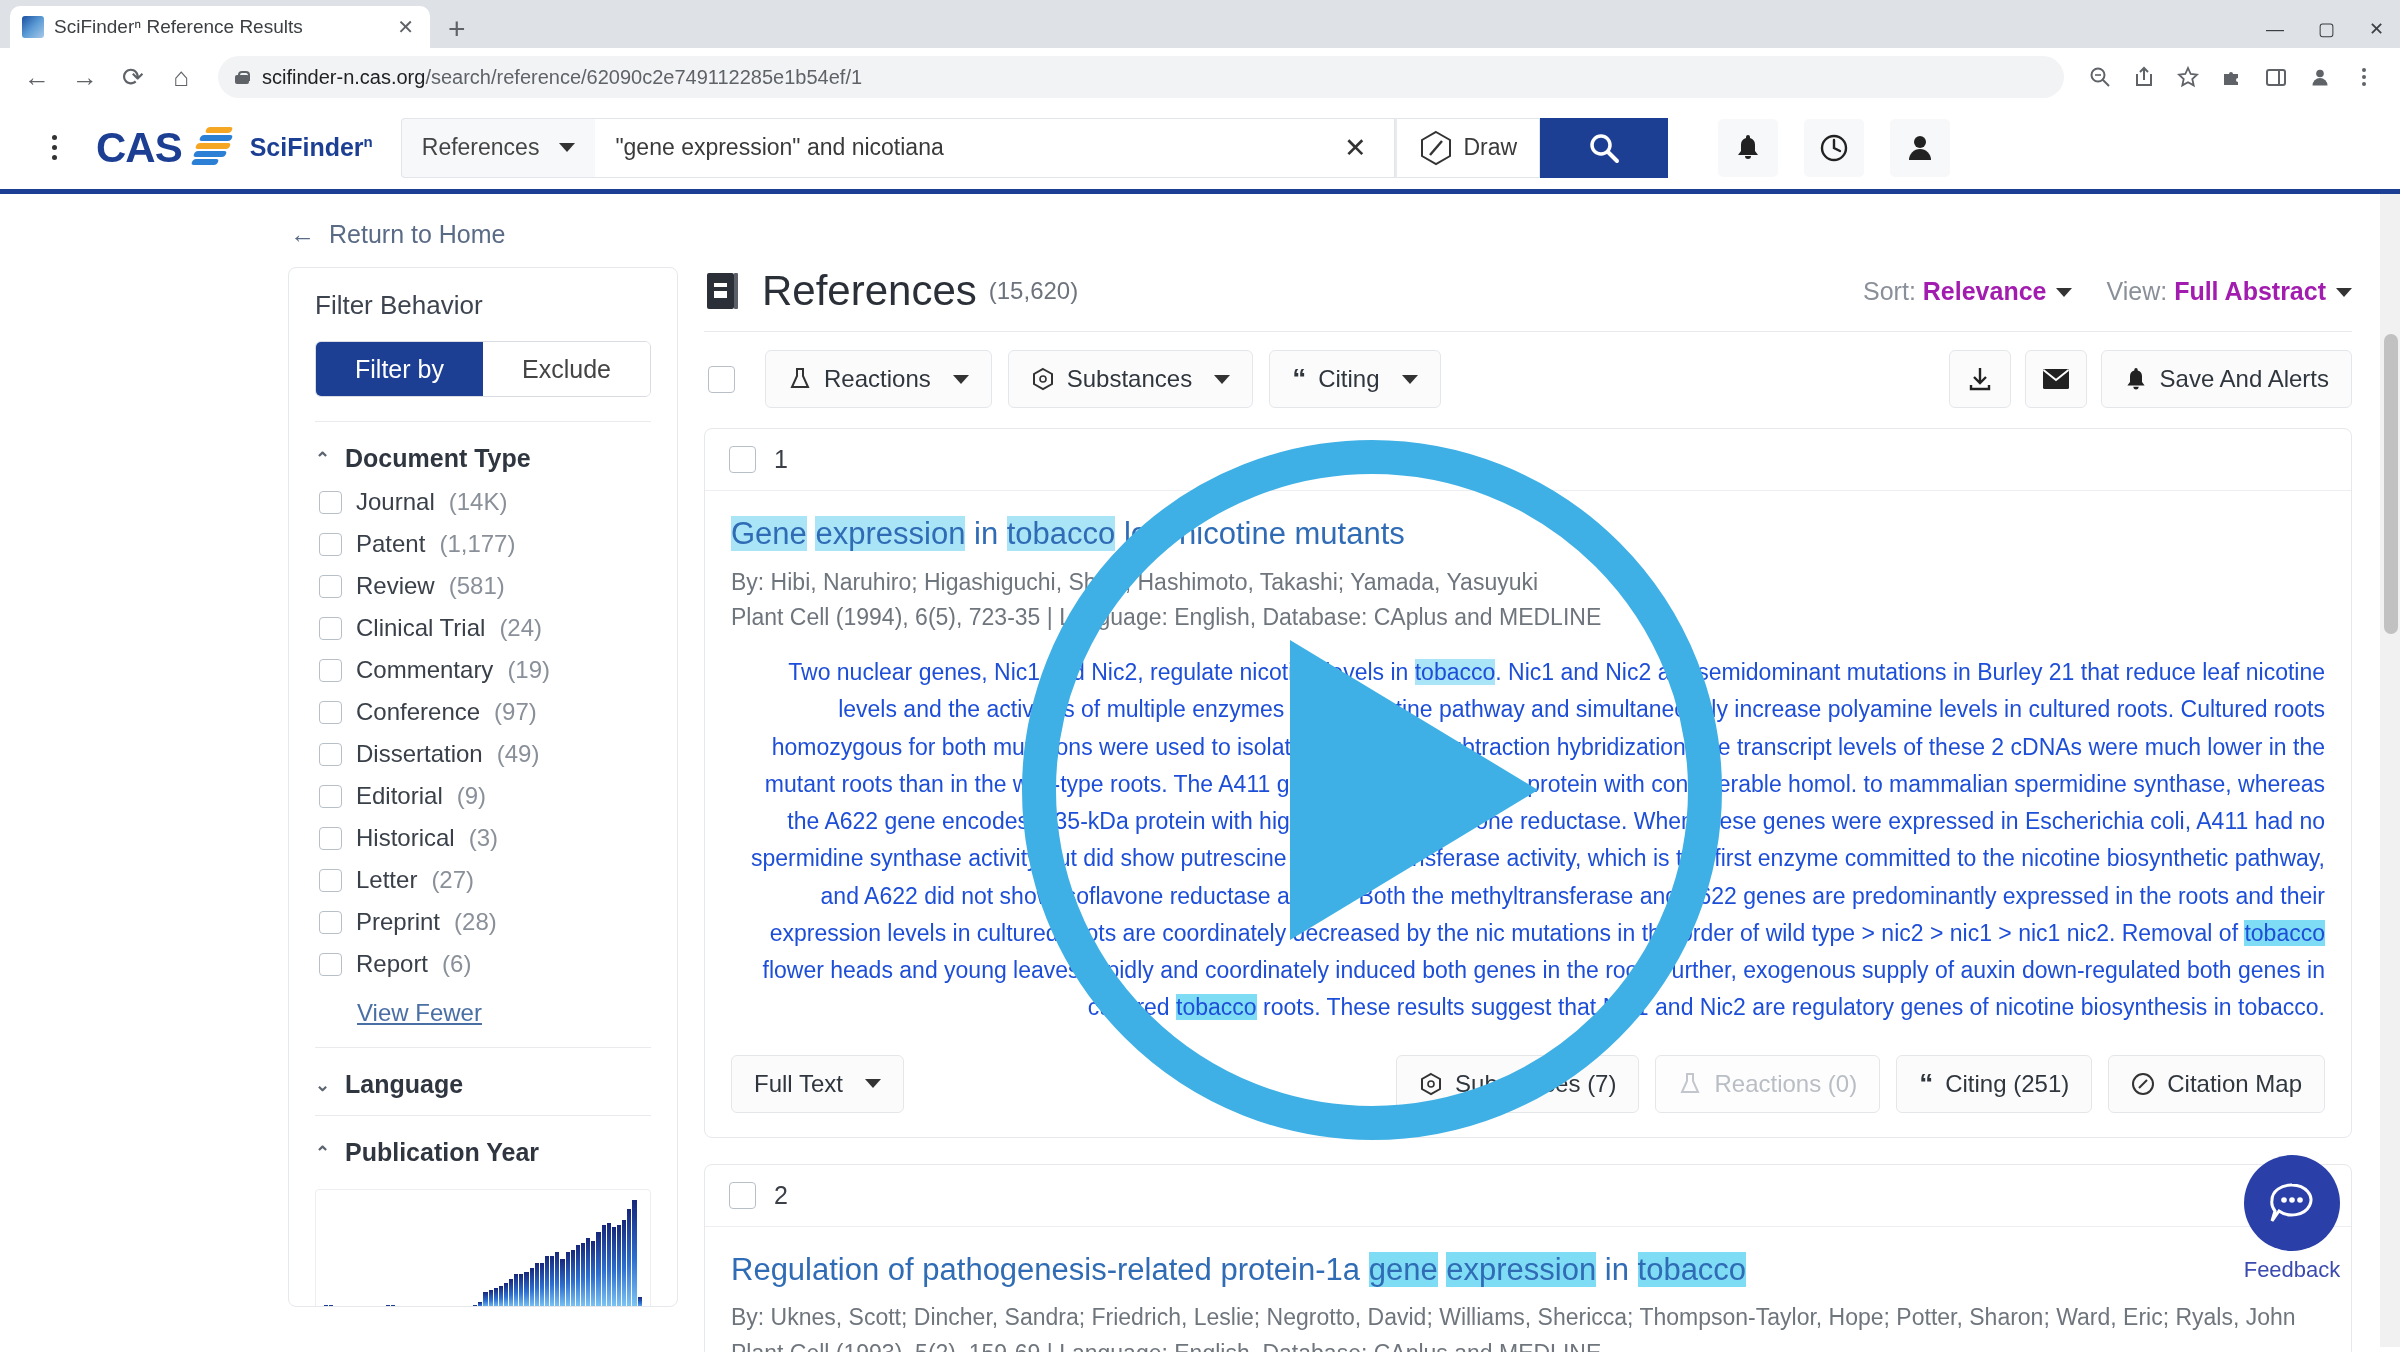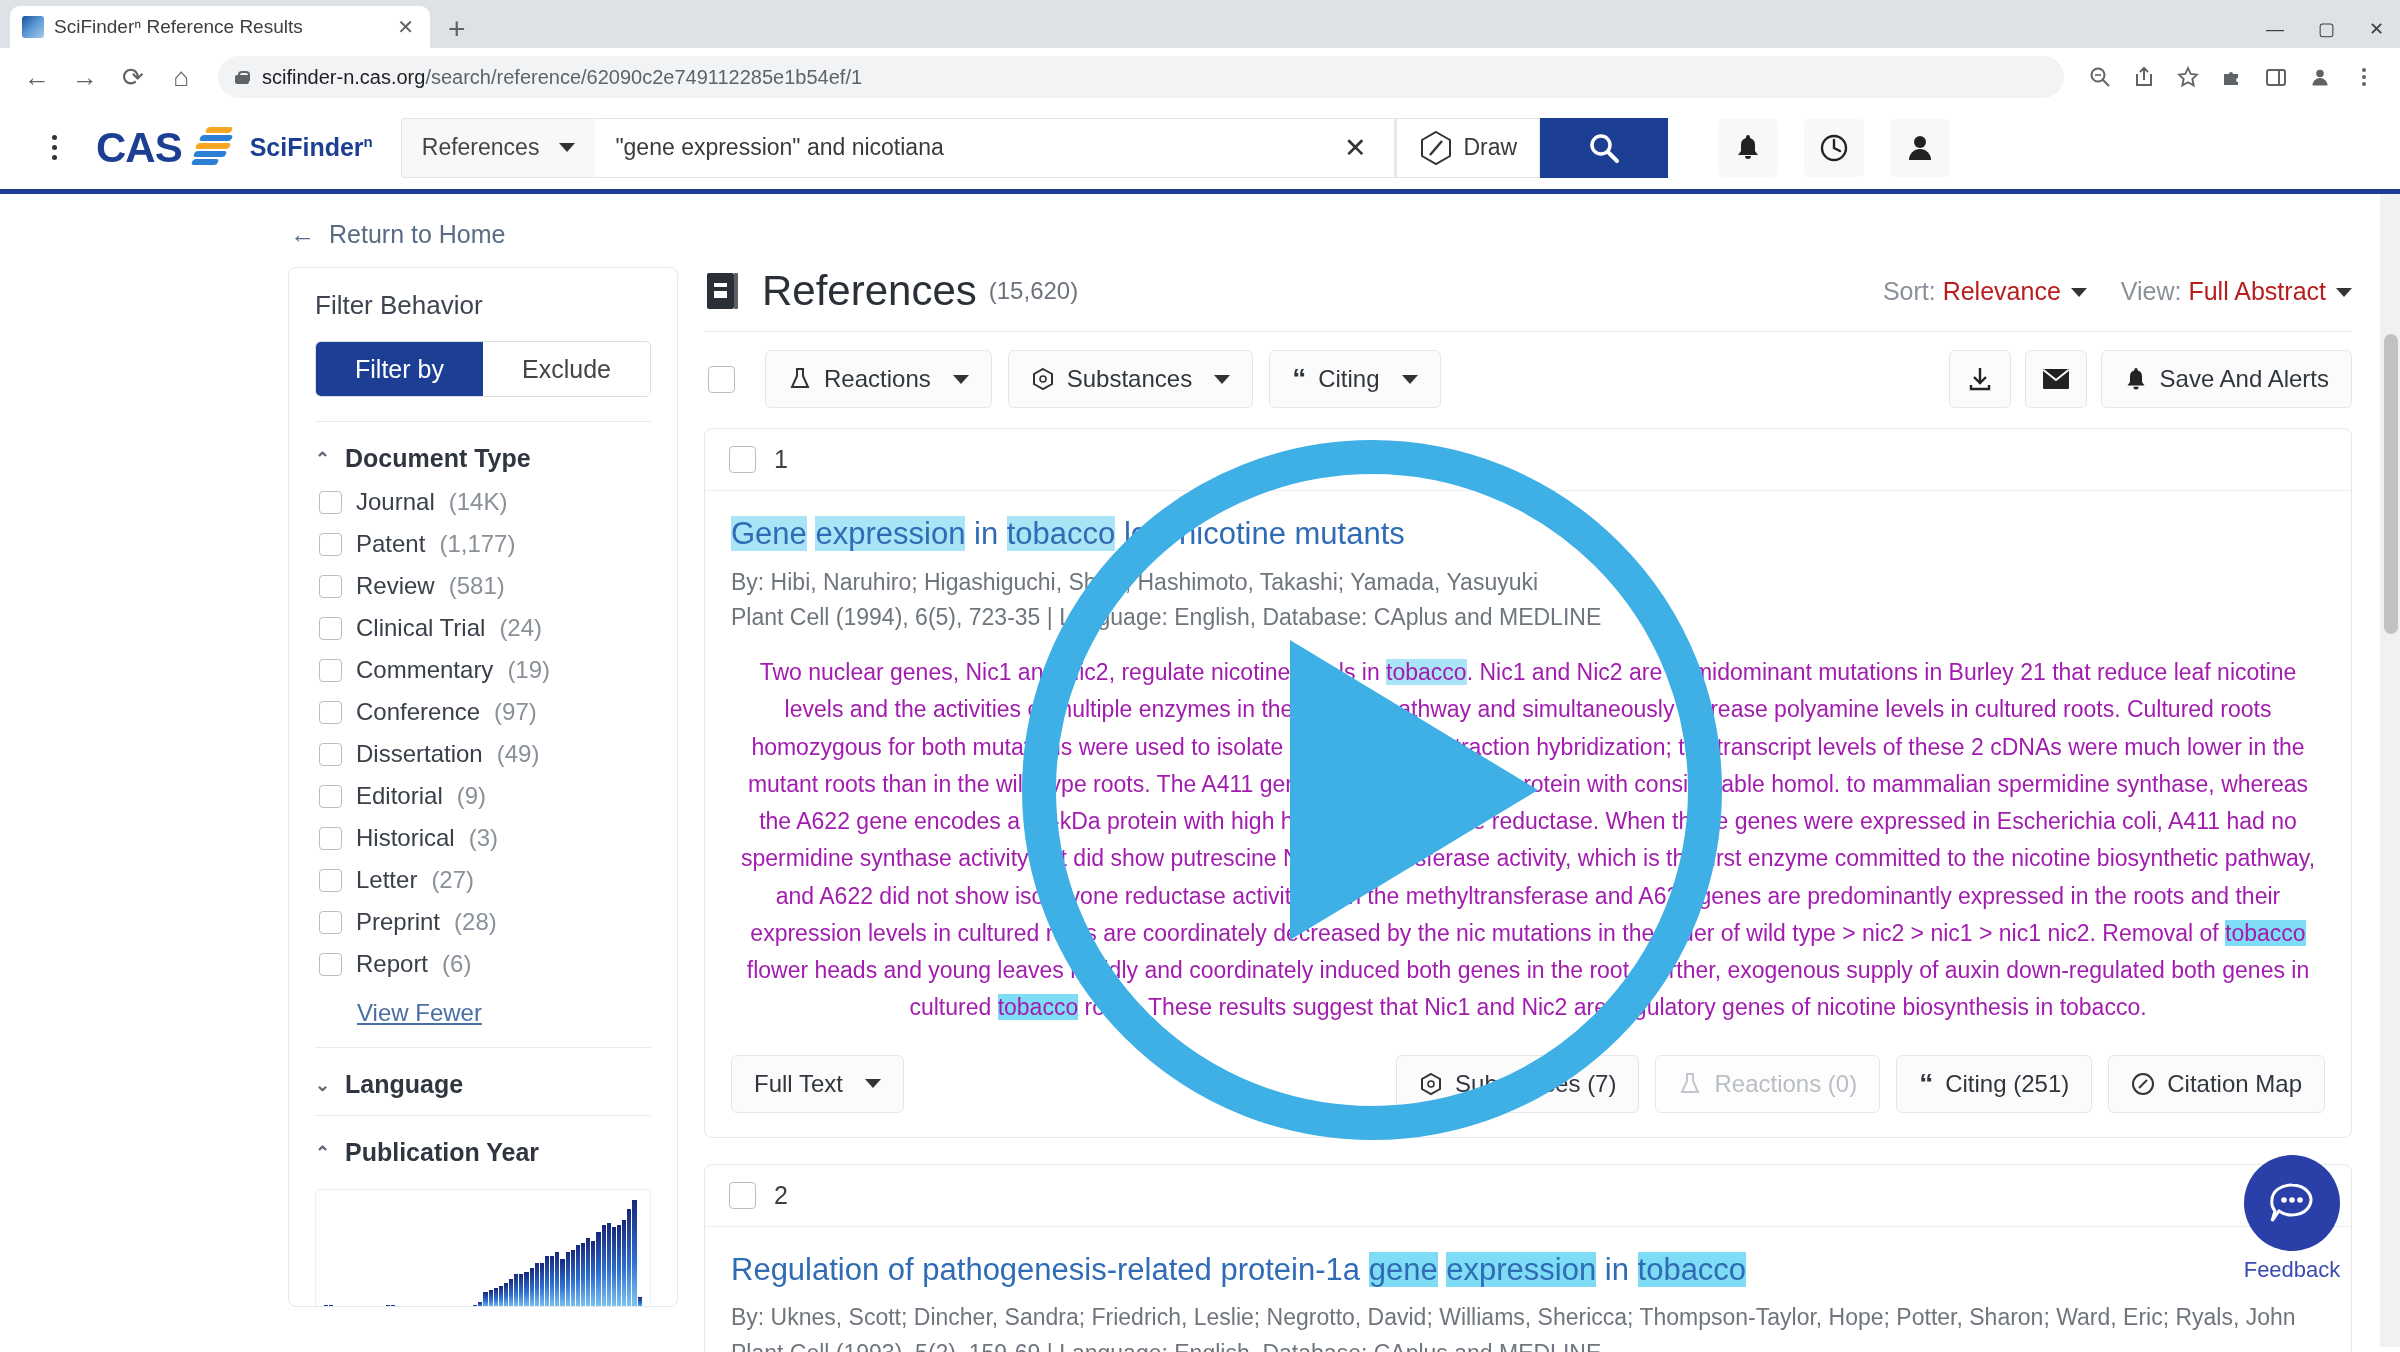--- a/index.html
+++ b/index.html
@@ -110,41 +110,41 @@
   .bar { flex: 1 1 auto; background: linear-gradient(to bottom, #17277a 0%, #2e6fd0 55%, #7fc8f5 100%); min-height: 2px; }
 
   
   .results { flex: 1; min-width: 0; }
   .results-head { display: flex; align-items: center; padding-bottom: 16px; border-bottom: 1px solid #e7e9ec; }
   .book-ico { width: 36px; height: 40px; margin-right: 22px; position: relative; }
   .results-title { font-size: 42px; color: #2b3038; font-weight: normal; }
   .results-count { font-size: 24px; color: #6d737c; margin-left: 12px; }
   .sortview { margin-left: auto; display: flex; align-items: center; gap: 34px; font-size: 25px; }
   .sv-label { color: #8a9099; }
-  .sv-val { color: #b91c1c; cursor: pointer; }
+  .sv-val { color: #a21caf; cursor: pointer; font-weight: bold; }
   .caret { display: inline-block; width: 0; height: 0; border-left: 8px solid transparent; border-right: 8px solid transparent; border-top: 9px solid #333; margin-left: 10px; vertical-align: middle; }
 
   .results-toolbar { display: flex; align-items: center; gap: 16px; padding: 18px 0 20px 0; }
   .cb-lg { width: 27px; height: 27px; border: 1.5px solid #b9bfc7; border-radius: 4px; background: #fff; margin: 0 14px 0 4px; cursor: pointer; }
   .pill {
     display: inline-flex; align-items: center; gap: 12px; height: 58px; padding: 0 22px;
     border: 1px solid #e4e7ea; border-radius: 6px; background: #fbfbfc; font-size: 24px; color: #30363d; cursor: pointer;
   }
   .pill.disabled { color: #b9bec5; background: #fdfdfd; }
   .tb-spacer { margin-left: auto; display: flex; align-items: center; gap: 14px; }
   .icon-pill { width: 62px; height: 58px; border: 1px solid #e4e7ea; border-radius: 6px; background: #fbfbfc; display: flex; align-items: center; justify-content: center; cursor: pointer; }
 
   .result-card { border: 1px solid #e6e8eb; border-radius: 8px; margin-bottom: 26px; background: #fff; }
   .card-head { display: flex; align-items: center; gap: 18px; padding: 16px 24px; border-bottom: 1px solid #eceef1; font-size: 25px; color: #3b4048; }
   .card-body { padding: 22px 26px 10px 26px; }
   .res-title { font-size: 31px; color: #2f6cb5; line-height: 1.35; margin-bottom: 10px; cursor: pointer; }
   .hl { background: #a9e5f7; }
   .hl2 { background: #7fdcf5; }
   .res-meta { font-size: 23px; color: #6f757d; line-height: 1.55; }
-  .res-abstract { font-size: 23px; color: #a21caf; line-height: 1.62; margin-top: 18px; text-align: center; }
+  .res-abstract { font-size: 23px; color: #1d4ed8; line-height: 1.62; margin-top: 18px; text-align: right; }
   .card-actions { display: flex; align-items: center; padding: 18px 26px 24px 26px; }
   .act-right { margin-left: auto; display: flex; gap: 16px; }
 
   
   .feedback { position: absolute; right: 52px; bottom: 64px; width: 112px; text-align: center; cursor: pointer; }
   .fb-circle { width: 96px; height: 96px; border-radius: 50%; background: #2a3fa8; margin: 0 auto; display: flex; align-items: center; justify-content: center; }
   .fb-label { font-size: 22px; color: #3a4ab0; margin-top: 6px; }
 
   
   .play-overlay { position: absolute; left: 1022px; top: 246px; width: 700px; height: 700px; pointer-events: none; }

